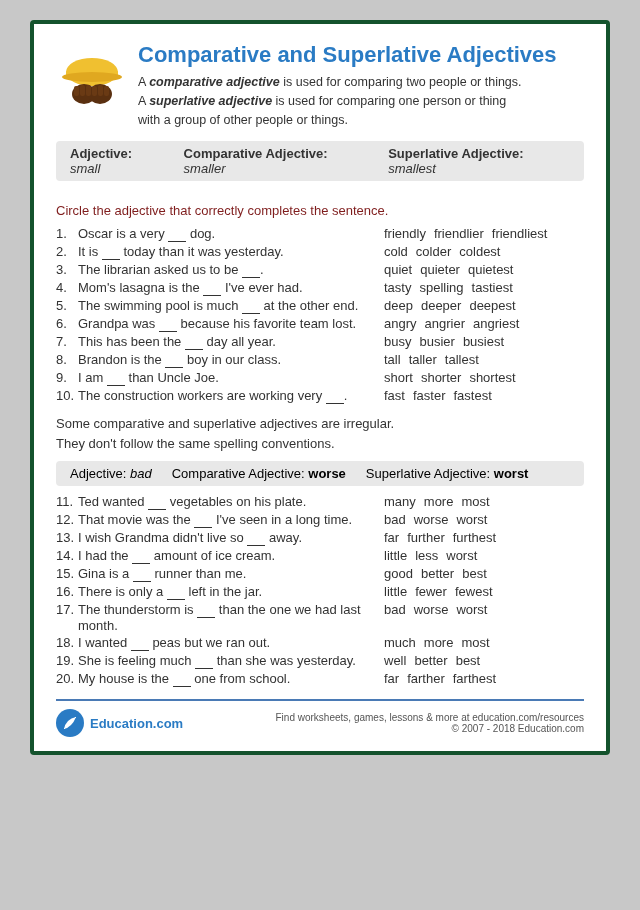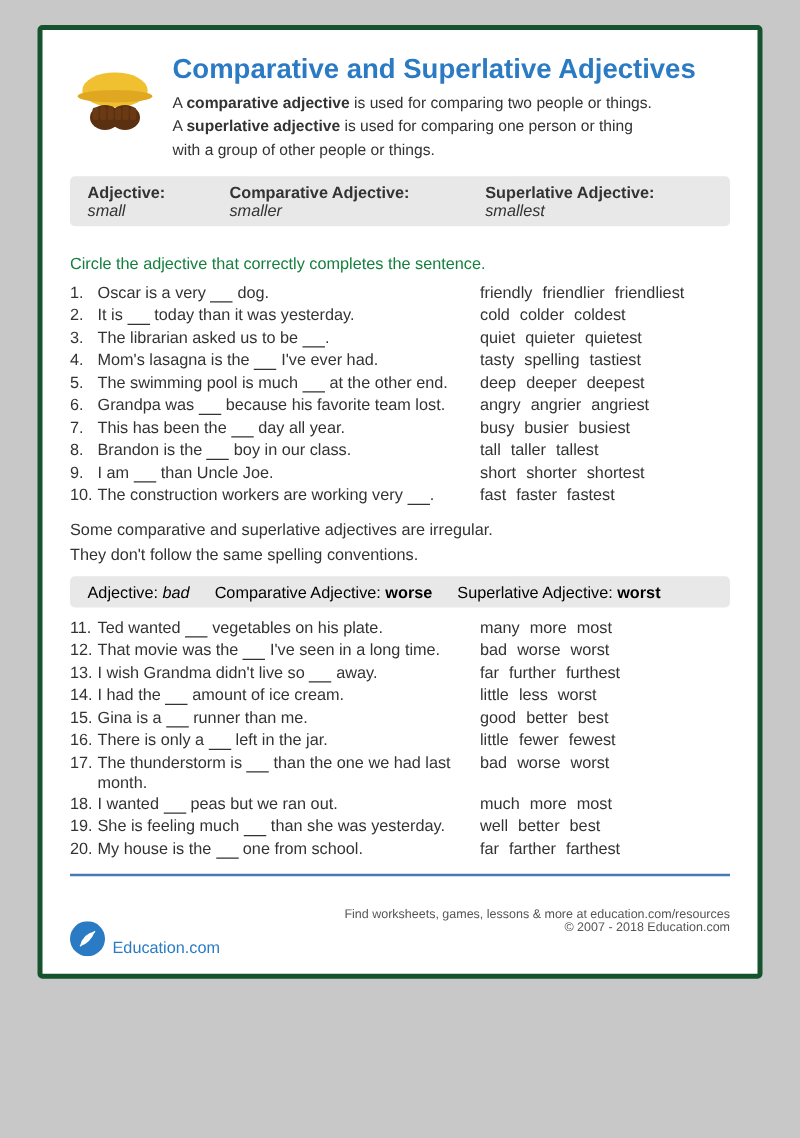--- a/index.html
+++ b/index.html
@@ -41,38 +41,39 @@
       margin-bottom: 5px;
       font-family: Arial, sans-serif;
     }
     .header-text p {
       font-size: 12.5px;
       line-height: 1.5;
       color: #333;
     }
     .header-text strong {
       font-weight: bold;
+      font-style: italic;
     }
     .example-box {
       background: #e8e8e8;
       border-radius: 4px;
       padding: 5px 14px;
       display: flex;
       align-items: center;
       gap: 20px;
       margin-bottom: 8px;
       font-size: 13px;
     }
     .example-box span { color: #333; }
     .example-box .label { font-weight: bold; }
     .example-box .value { font-style: italic; }
     .instructions {
       font-size: 13px;
       margin-bottom: 8px;
-      color: #15803d;
+      color: #7f1d1d;
       margin-top: 22px;
     }
     .sentence-list {
       margin-bottom: 10px;
     }
     .sentence-row {
       display: flex;
       align-items: baseline;
       margin-bottom: 2px;
     }
@@ -117,26 +118,25 @@
     .footer {
       display: flex;
       align-items: center;
       justify-content: space-between;
       margin-top: 12px;
       padding-top: 8px;
       border-top: 2px solid #4a7ab5;
     }
     .footer-logo {
       display: flex;
-      align-items: flex-end;
+      align-items: center;
       gap: 6px;
       font-size: 13px;
-      font-weight: normal;
+      font-weight: bold;
       color: #2a7bc4;
-      margin-top: 28px;
     }
     .footer-right {
       font-size: 10px;
       color: #555;
       text-align: right;
     }
   </style>
 </head>
 <body>
 

